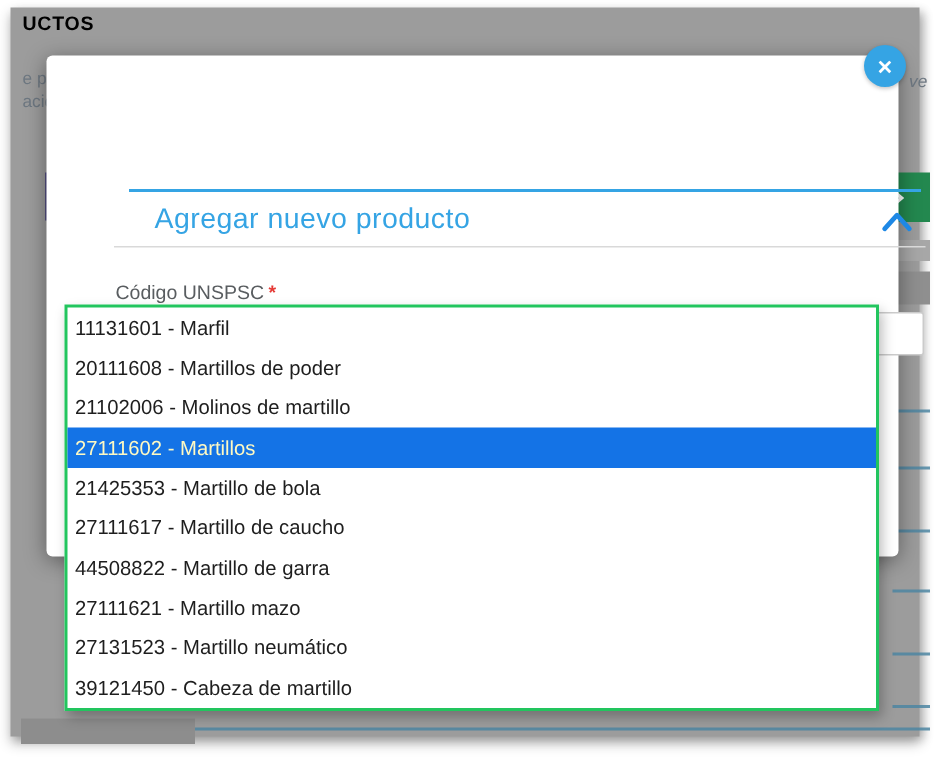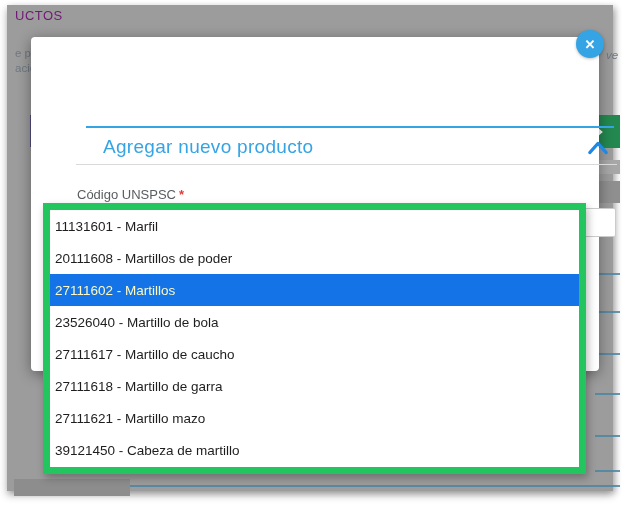--- a/index.html
+++ b/index.html
@@ -13,22 +13,22 @@
     position:relative;width:631px;height:509px;overflow:hidden;
     font-family:"Liberation Sans",sans-serif;background:#ffffff;
   }
   
   .page-card{
     position:absolute;left:7px;top:5px;width:606px;height:486px;
     background:var(--overlay);
     box-shadow:0 4px 8px rgba(0,0,0,.30),3px 2px 6px rgba(0,0,0,.18);
   }
   .bg-header{
-    position:absolute;left:8px;top:3px;font-size:13px;font-weight:normal;
-    letter-spacing:.5px;color:#701a75;
+    position:absolute;left:8px;top:3px;font-size:13px;font-weight:bold;
+    letter-spacing:.5px;color:#000000;
   }
   .bg-frag{position:absolute;font-size:11.5px;color:#6e7882;}
   .frag-epr{left:8px;top:42px;}
   .frag-acio{left:8px;top:57px;}
   .frag-ve{left:599px;top:44px;font-style:italic;}
   .frag-purple{position:absolute;left:23px;top:110px;width:8px;height:32px;background:#534e80;}
   .frag-green{position:absolute;left:588px;top:110px;width:25px;height:33px;background:#23884f;overflow:hidden;}
   .frag-green svg{position:absolute;left:-2px;top:7px;}
   .band{position:absolute;left:588px;width:25px;background:#a7a7a7;}
   .band1{top:155px;height:14px;}
@@ -64,21 +64,21 @@
   .field-label .req{color:var(--red);font-weight:bold;margin-left:3px;}
   .unspsc-input{
     position:absolute;left:45px;top:171px;width:540px;height:29px;box-sizing:border-box;
     border:1px solid #cbcbcb;border-radius:2px;background:#ffffff;
     font-family:"Liberation Sans",sans-serif;font-size:14.5px;color:#7c7c7c;
     padding:0 0 0 12px;outline:none;
   }
   
   .dropdown{
     position:absolute;left:43px;top:203px;width:543px;height:271px;box-sizing:border-box;
-    background:#ffffff;border:7px solid #22c55e;z-index:20;
+    background:#ffffff;border:2px solid #22c55e;z-index:20;
     box-shadow:2px 4px 8px rgba(0,0,0,.28);
     display:flex;flex-direction:column;
   }
   .dd-option{
     flex:1;display:flex;align-items:center;padding-left:5px;
     font-size:13.5px;color:#1e1e1e;cursor:pointer;white-space:nowrap;
   }
   .dd-option.selected{background:var(--selection);color:#fef9c3;}
 </style>
 </head>
@@ -126,21 +126,23 @@
     <input class="unspsc-input" type="text" value="Martil" style="">
   </div>
 
   <div class="close-btn">
     <span>✕</span>
   </div>
 
   <div class="dropdown">
       <div class="dd-option">11131601 - Marfil</div>
       <div class="dd-option">20111608 - Martillos de poder</div>
+      <div class="dd-option">21102006 - Molinos de martillo</div>
       <div class="dd-option selected">27111602 - Martillos</div>
-      <div class="dd-option">23526040 - Martillo de bola</div>
+      <div class="dd-option">21425353 - Martillo de bola</div>
       <div class="dd-option">27111617 - Martillo de caucho</div>
-      <div class="dd-option">27111618 - Martillo de garra</div>
+      <div class="dd-option">44508822 - Martillo de garra</div>
       <div class="dd-option">27111621 - Martillo mazo</div>
+      <div class="dd-option">27131523 - Martillo neumático</div>
       <div class="dd-option">39121450 - Cabeza de martillo</div>
     </div>
 
 </div>
 
 </body></html>

